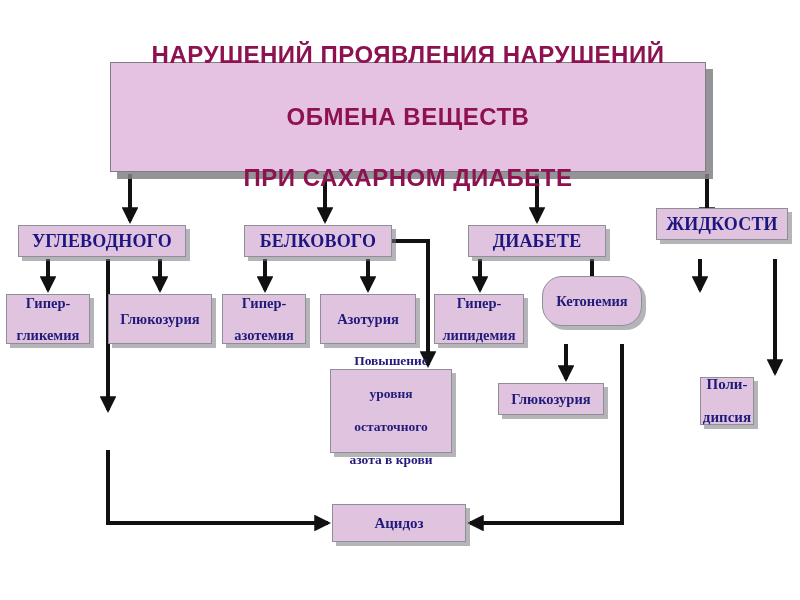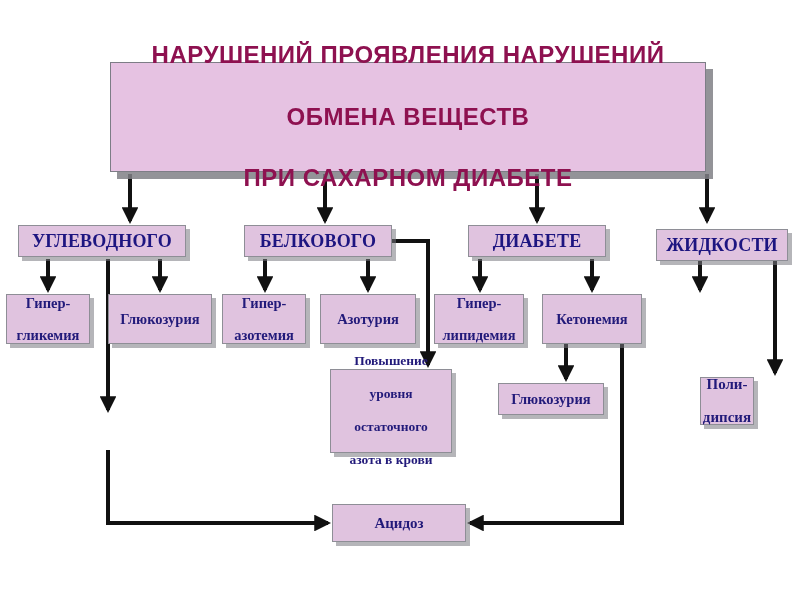--- a/index.html
+++ b/index.html
@@ -62,33 +62,33 @@
   .cat {
     height: 32px;
     font-family: "Liberation Serif", "DejaVu Serif", serif;
     font-size: 18px;
     letter-spacing: 0.2px;
     color: #1d1580;
   }
   #cat-carb  { left: 18px;  top: 225px; width: 168px; }
   #cat-prot  { left: 244px; top: 225px; width: 148px; }
   #cat-fat   { left: 468px; top: 225px; width: 138px; }
-  #cat-fluid { left: 656px; top: 229px; width: 132px; }
+  #cat-fluid { left: 656px; top: 208px; width: 132px; }
 
   
   .leaf {
     font-size: 14.5px;
     height: 50px;
   }
   #n-hyperglycemia { left: 6px;   top: 294px; width: 84px;  }
   #n-glucosuria    { left: 108px; top: 294px; width: 104px; }
   #n-hyperazotemia { left: 222px; top: 294px; width: 84px;  }
   #n-azoturia      { left: 320px; top: 294px; width: 96px;  }
   #n-hyperlipidemia{ left: 434px; top: 294px; width: 90px;  }
-  #n-ketonemia     { left: 542px; top: 294px; width: 100px; }
+  #n-ketonemia     { left: 542px; top: 276px; width: 100px; border-radius: 20px; }
   #n-polyuria      { left: 658px; top: 294px; width: 88px;  }
 
   
   #n-residual-nitrogen {
     left: 330px; top: 369px; width: 122px; height: 84px;
     font-size: 13.5px; line-height: 1.22;
   }
   #n-ketonuria { left: 498px; top: 383px; width: 106px; height: 32px; font-size: 14.5px; }
   #n-polydipsia{ left: 700px; top: 377px; width: 54px;  height: 48px; font-size: 15px; }
   #n-hyperlactacidemia { left: 18px; top: 414px; width: 184px; height: 36px; font-size: 14.5px; }

